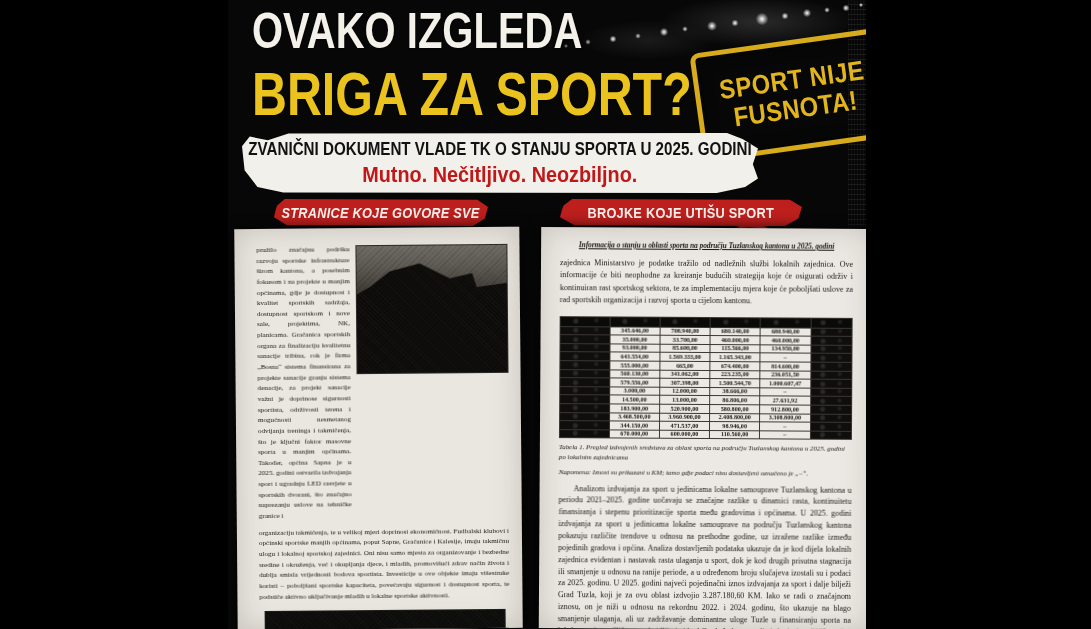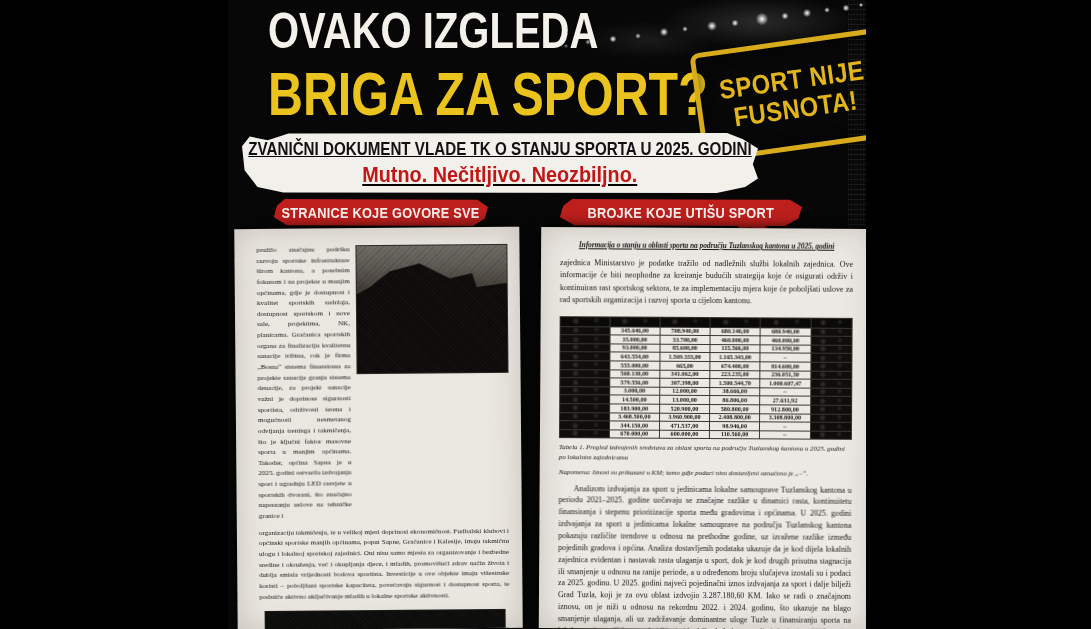--- a/index.html
+++ b/index.html
@@ -24,49 +24,49 @@
       radial-gradient(circle 4px at 269px 10px,rgba(255,255,255,.9),transparent 70%),
       radial-gradient(circle 5px at 288px 8px,#fff,transparent 70%),
       radial-gradient(circle 3px at 303px 5px,#fff,transparent 70%),
       radial-gradient(ellipse 130px 34px at 200px 22px,rgba(255,255,255,.14),transparent 75%),
       radial-gradient(ellipse 90px 26px at 90px 40px,rgba(255,255,255,.08),transparent 75%);}
   .grain-right{position:absolute;right:0;top:0;width:18px;height:420px;opacity:.25;pointer-events:none;
     background:repeating-linear-gradient(0deg,rgba(220,220,220,.35) 0 1px,transparent 1px 5px),
                repeating-linear-gradient(90deg,rgba(150,150,150,.25) 0 1px,transparent 1px 3px);}
 
   
-  .title{position:absolute;left:24px;top:6px;line-height:1;margin-left:16px;}
+  .title{position:absolute;left:24px;top:6px;line-height:1;}
   .title .l1{display:block;font-size:50px;font-weight:800;color:#f3f1ea;letter-spacing:0;
              transform:scaleX(.8);transform-origin:left top;white-space:nowrap;
              text-shadow:0 0 2px rgba(0,0,0,.6);}
   .title .l2{display:block;margin-top:7px;font-size:62px;font-weight:800;color:#eac31e;
              transform:scaleX(.78);transform-origin:left top;white-space:nowrap;
              text-shadow:0 0 2px rgba(0,0,0,.6);}
 
   
   .stamp{position:absolute;left:468px;top:40px;width:186px;height:100px;
          border:5px solid #d7ab1c;border-radius:9px;transform:rotate(-8deg);
          display:flex;flex-direction:column;align-items:center;justify-content:center;
          box-shadow:inset 0 0 14px rgba(0,0,0,.55);}
   .stamp span{display:block;font-weight:800;font-size:27px;line-height:1.08;color:#e3b51d;
               transform:scaleX(.88);white-space:nowrap;letter-spacing:.5px;}
 
   
   .band{position:absolute;left:14px;top:133px;width:516px;height:60px;background:#f2f0eb;
         display:flex;flex-direction:column;align-items:center;justify-content:center;
-        clip-path:polygon(0% 22%,1.5% 6%,5% 12%,9% 1%,94% 0%,97% 10%,100% 26%,99% 52%,100% 76%,97.5% 90%,92% 100%,8% 99%,3% 90%,.5% 62%);text-decoration:underline;}
+        clip-path:polygon(0% 22%,1.5% 6%,5% 12%,9% 1%,94% 0%,97% 10%,100% 26%,99% 52%,100% 76%,97.5% 90%,92% 100%,8% 99%,3% 90%,.5% 62%);}
   .band .b1{font-size:18.5px;font-weight:800;color:#121212;transform:scaleX(.82);white-space:nowrap;}
   .band .b2{margin-top:2px;font-size:22px;font-weight:800;color:#c01818;transform:scaleX(.9);white-space:nowrap;}
 
   
   .rbanner{position:absolute;top:199px;height:27px;background:#bd1f1d;
            display:flex;align-items:center;justify-content:center;
            clip-path:polygon(1.5% 24%,5% 0%,95% 3%,100% 30%,98.5% 72%,93% 100%,6% 97%,0% 68%,.8% 40%);}
   .rbanner span{font-size:15px;font-weight:800;color:#f5f2ee;transform:scaleX(.85);white-space:nowrap;letter-spacing:.3px;}
-  .rb-left{left:46px;width:214px;}
+  .rb-left{left:46px;width:214px;font-style:italic;}
   .rb-right{left:332px;width:242px;align-items:center;}
   .arrow-doodle{position:absolute;left:498px;top:222px;}
 
   
   .page{position:absolute;top:228px;height:401px;background:#eae7e1;color:#191715;
         box-shadow:0 0 14px rgba(0,0,0,.9), inset 0 0 30px rgba(90,80,65,.25);
         font-family:"Liberation Serif",serif;overflow:hidden;}
   .page-inner{filter:blur(.33px);}
   .pg-left{left:8px;width:285px;transform:rotate(-.5deg);}
   .pg-right{left:312px;width:332px;transform:rotate(.35deg);background:#ece9e4;}

